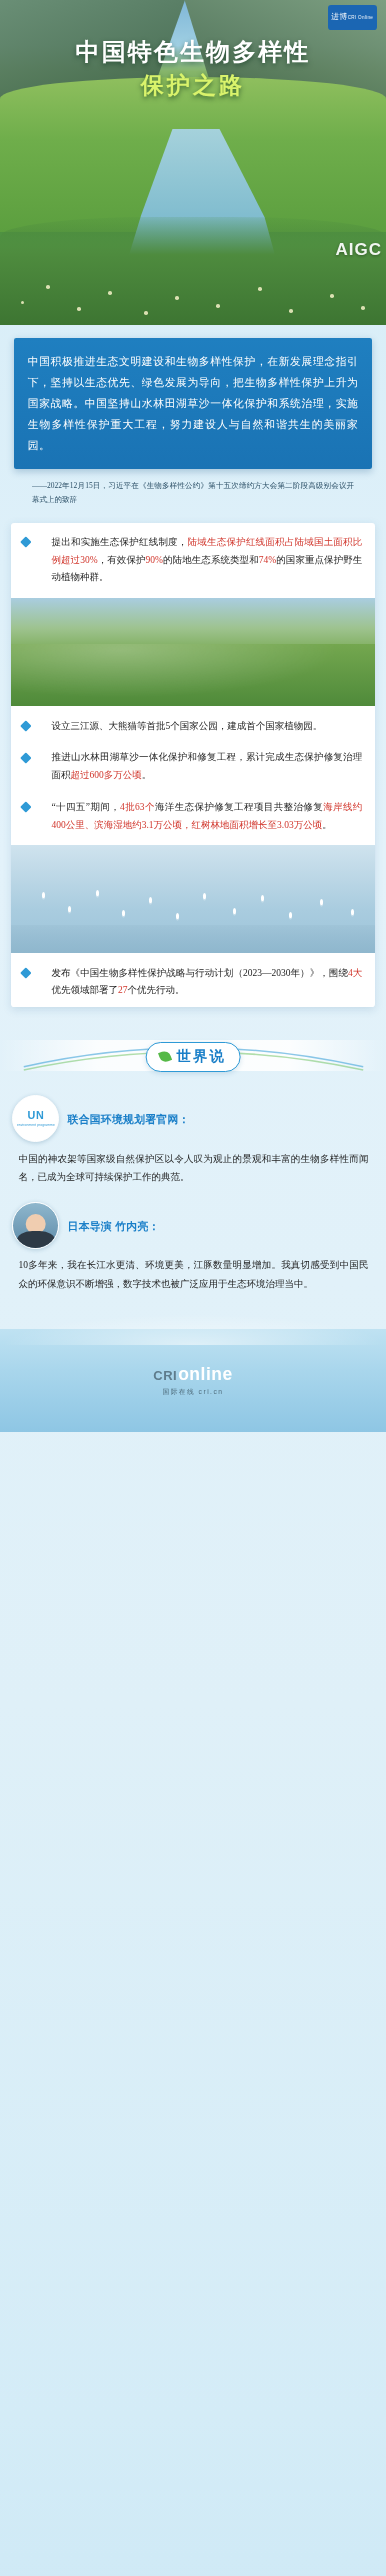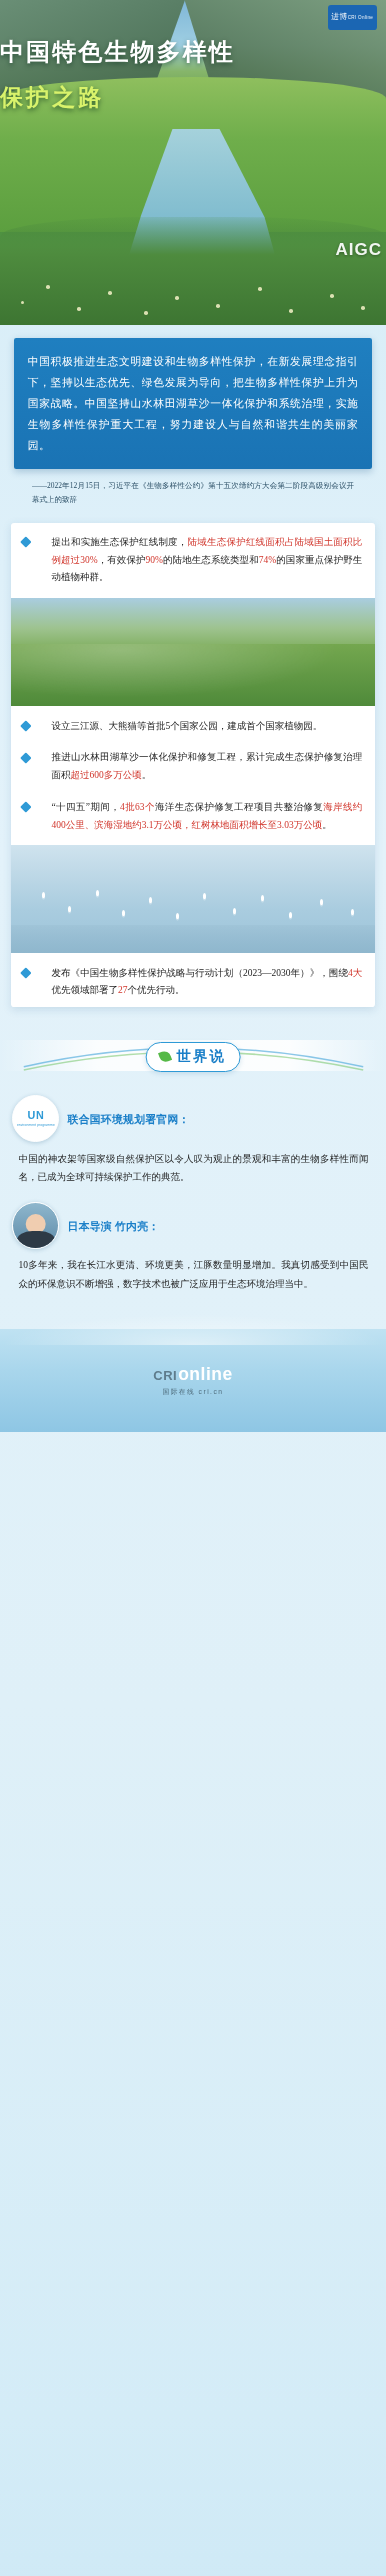--- a/index.html
+++ b/index.html
@@ -62,29 +62,30 @@
     position: absolute; right: 9.3px; top: 5.2px;
     width: 49px; height: 25px; border-radius: 3.1px;
     background: #1b66b3; color:#fff;
     display:flex; flex-direction:row; align-items:center; justify-content:center;
     font-size: 7.7px; letter-spacing: 0.5px; line-height:1.1;
   }
   .logo-badge .l2 { font-size: 4.6px; letter-spacing: 0.3px; opacity: .95; }
 
   .hero-title {
     position: absolute; left: 0; top: 36px; width: 386px;
+    text-align: center;
     color: #ffffff;
     text-shadow: 0 1.5px 5.2px rgba(0,40,20,.55);
   }
   .hero-title .t1 {
     font-size: 24px; font-weight: 700; letter-spacing: 2.1px;
     font-family: "Liberation Serif", serif;
   }
   .hero-title .t2 {
-    margin-top: 14px;
+    margin-top: 2px;
     font-size: 23px; font-weight: 700; letter-spacing: 3.1px;
     color: #d9f36b;
     font-family: "Liberation Serif", serif;
     text-shadow: 0 1.5px 5.2px rgba(0,40,20,.6);
   }
   .aigc {
     position:absolute; right: 4px; bottom: 65px;
     color: #ffffff; font-size: 17px; font-weight:700; letter-spacing:1px;
     opacity:.92; text-shadow: 0 1px 3.1px rgba(0,0,0,.4);
   }
@@ -200,21 +201,21 @@
     width:21.6px; height:21.6px; border-radius:50%; background:#e8c6a8; }
   .av-ph1:after{ content:""; position:absolute; left:50%; bottom:-7.2px; transform:translateX(-50%);
     width:39px; height:25px; border-radius:40% 40% 0 0; background:#f2f2f2; }
   .av-ph2 { background: linear-gradient(180deg,#8fb7cd 0%, #5d8aa8 100%); }
   .av-ph2:before{ content:""; position:absolute; left:50%; top:10.3px; transform:translateX(-50%);
     width:20.6px; height:20.6px; border-radius:50%; background:#f0cdb0; }
   .av-ph2:after{ content:""; position:absolute; left:50%; bottom:-6.2px; transform:translateX(-50%);
     width:38px; height:23px; border-radius:40% 40% 0 0; background:#2e3a46; }
   .person-name {
     font-size: 10.8px; font-weight: 700; color: #1a7fc8; letter-spacing: 0.3px;
-    font-family: Liberation Serif, serif; line-height:1.5;
+    font-family: Liberation Sans, sans-serif; line-height:1.5;
   }
   .person-quote {
     margin-top: 7.2px; padding: 0 5.2px 0 6.2px;
     font-size: 9.5px; line-height: 1.95; color: #1d1d1d; text-align: justify;
     font-family: "Liberation Serif", serif;
   }
 
   
   .footer {
     margin-top: 36px; height: 103px; position: relative;

